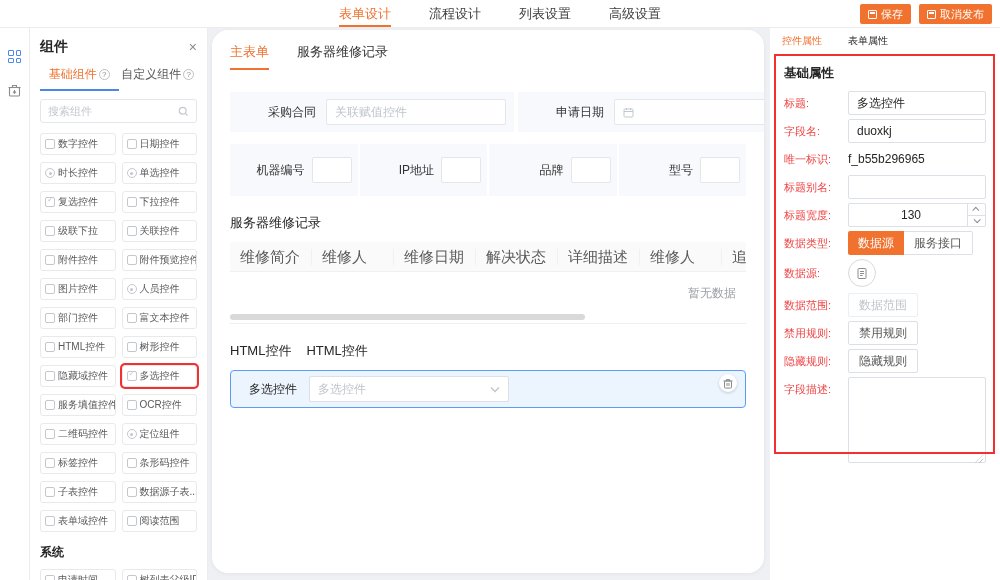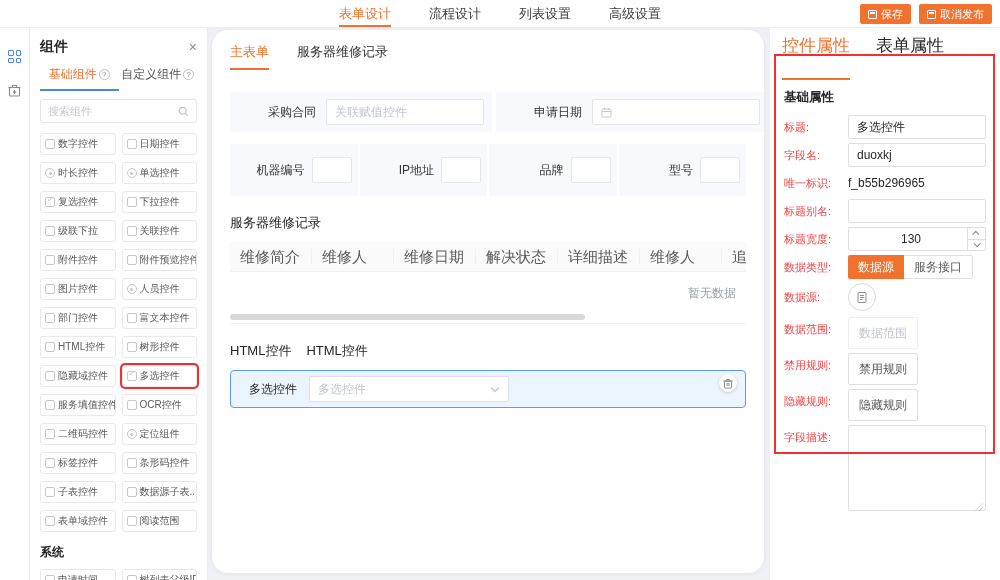--- a/index.html
+++ b/index.html
@@ -66,21 +66,21 @@
   .st-scroll { height:6px; background:#d9d9d9; border-radius:3px; width:355px; margin:0 0 3px 0; cursor:pointer; }
   .html-row { margin-top:18px; display:flex; gap:15px; font-size:13px; color:#262626; }
   .sel-ctrl { margin-top:10px; position:relative; height:38px; border:1px solid #5b9cf8; background:#ecf4fe; border-radius:4px; display:flex; align-items:center; padding-left:18px; }
   .sel-label { font-size:12px; color:#262626; margin-right:12px; }
   .sel-select { width:200px; height:26px; background:#fff; border:1px solid #dcdfe6; border-radius:2px; display:flex; align-items:center; justify-content:space-between; padding:0 8px; color:#c0c4cc; font-size:12px; cursor:pointer; }
   .sel-del { position:absolute; top:3px; right:8px; width:18px; height:18px; background:#fff; border-radius:50%; box-shadow:0 1px 3px rgba(0,0,0,.18); display:flex; align-items:center; justify-content:center; cursor:pointer; }
 
   
   .props { position:absolute; left:770px; top:28px; bottom:0; width:230px; background:#fff; padding:6px 10px 0; z-index:5; }
   .pp-tabs { display:flex; gap:26px; padding:0 2px; }
-  .pp-tab { font-size:17px; color:#262626; padding-bottom:21px; border-bottom:2px solid transparent; cursor:pointer; }
+  .pp-tab { font-size:10px; color:#262626; padding-bottom:6px; border-bottom:2px solid transparent; cursor:pointer; }
   .pp-tab.active { color:var(--accent); border-bottom-color:var(--accent); }
   .red-box { position:absolute; left:4px; right:5px; top:26px; height:400px; border:2px solid var(--red); pointer-events:none; z-index:8; }
   .pp-body { padding:9px 4px 0; }
   .psec { font-size:12.5px; font-weight:bold; color:#262626; margin-bottom:9px; }
   .prow { display:flex; align-items:flex-start; margin-bottom:4px; }
   .plabel { width:64px; flex:none; font-size:11px; color:#ef4444; line-height:24px; }
   .pctl { flex:1; min-width:0; }
   .pinput { width:100%; height:24px; border:1px solid #dcdfe6; border-radius:2px; font-size:12px; padding:0 8px; color:#262626; font-family:inherit; outline:none; }
   .ptext { line-height:24px; font-size:12px; color:#262626; }
   .pnum { position:relative; }
@@ -89,21 +89,21 @@
   .spin span { flex:1; display:flex; align-items:center; justify-content:center; cursor:pointer; }
   .spin span + span { border-top:1px solid #dcdfe6; }
   .chev { width:5px; height:5px; border-left:1px solid #8c8c8c; border-top:1px solid #8c8c8c; display:block; }
   .chev.up { transform:rotate(45deg) translateY(1px); }
   .chev.down { transform:rotate(225deg) translateY(1px); }
   .seg { display:flex; }
   .seg-on { height:24px; padding:0 10px; background:var(--accent); color:#fff; font-size:12px; display:flex; align-items:center; border-radius:2px 0 0 2px; cursor:pointer; }
   .seg-off { height:24px; padding:0 10px; border:1px solid #dcdfe6; border-left:none; background:#fff; color:#595959; font-size:12px; display:flex; align-items:center; border-radius:0 2px 2px 0; cursor:pointer; }
   .circle-btn { width:28px; height:28px; border-radius:50%; border:1px solid #d9d9d9; background:#fff; display:flex; align-items:center; justify-content:center; cursor:pointer; }
   .prow.tall { margin-bottom:6px; }
-  .pbtn { height:32px; padding:0 10px; border:1px solid #dcdfe6; border-radius:2px; background:#fff; font-size:12px; color:#595959; display:inline-flex; align-items:center; font-family:inherit; cursor:pointer; }
+  .pbtn { height:24px; padding:0 10px; border:1px solid #dcdfe6; border-radius:2px; background:#fff; font-size:12px; color:#595959; display:inline-flex; align-items:center; font-family:inherit; cursor:pointer; }
   .pbtn.disabled { border-color:#ebeef5; color:#c0c4cc; cursor:default; }
   .ta-wrap { position:relative; }
   .ptextarea { width:100%; height:86px; border:1px solid #dcdfe6; border-radius:2px; resize:none; outline:none; font-family:inherit; }
   .ta-wrap::after { content:""; position:absolute; right:3px; bottom:3px; width:8px; height:8px; background:repeating-linear-gradient(135deg, transparent 0 2px, #bbb 2px 3px); clip-path:polygon(100% 0,100% 100%,0 100%); }
 </style>
 </head>
 <body>
 
 <div class="app" style="--accent:#f1722f; --red:#f23030;">
 
@@ -284,21 +284,21 @@
 
   <div class="canvas">
     <div class="cv-tabs">
       <div class="cv-tab active">主表单</div>
       <div class="cv-tab">服务器维修记录</div>
     </div>
 
     <div class="frow1">
       <div class="fcell">
         <span class="flabel">采购合同</span>
-        <div class="finput" style="width:158px;">
+        <div class="finput" style="width:180px;">
             <span>关联赋值控件</span>
           </div>
       </div>
       <div class="fcell">
         <span class="flabel">申请日期</span>
         <div class="finput" style="width:168px;">
           <svg width="11" height="11" viewBox="0 0 11 11" fill="none" stroke="#c3c7cf" stroke-width="1">
               <rect x="1" y="2" width="9" height="8" rx="1"></rect>
               <path d="M1 4.5h9M3.5 1v2M7.5 1v2"></path>
             </svg>

